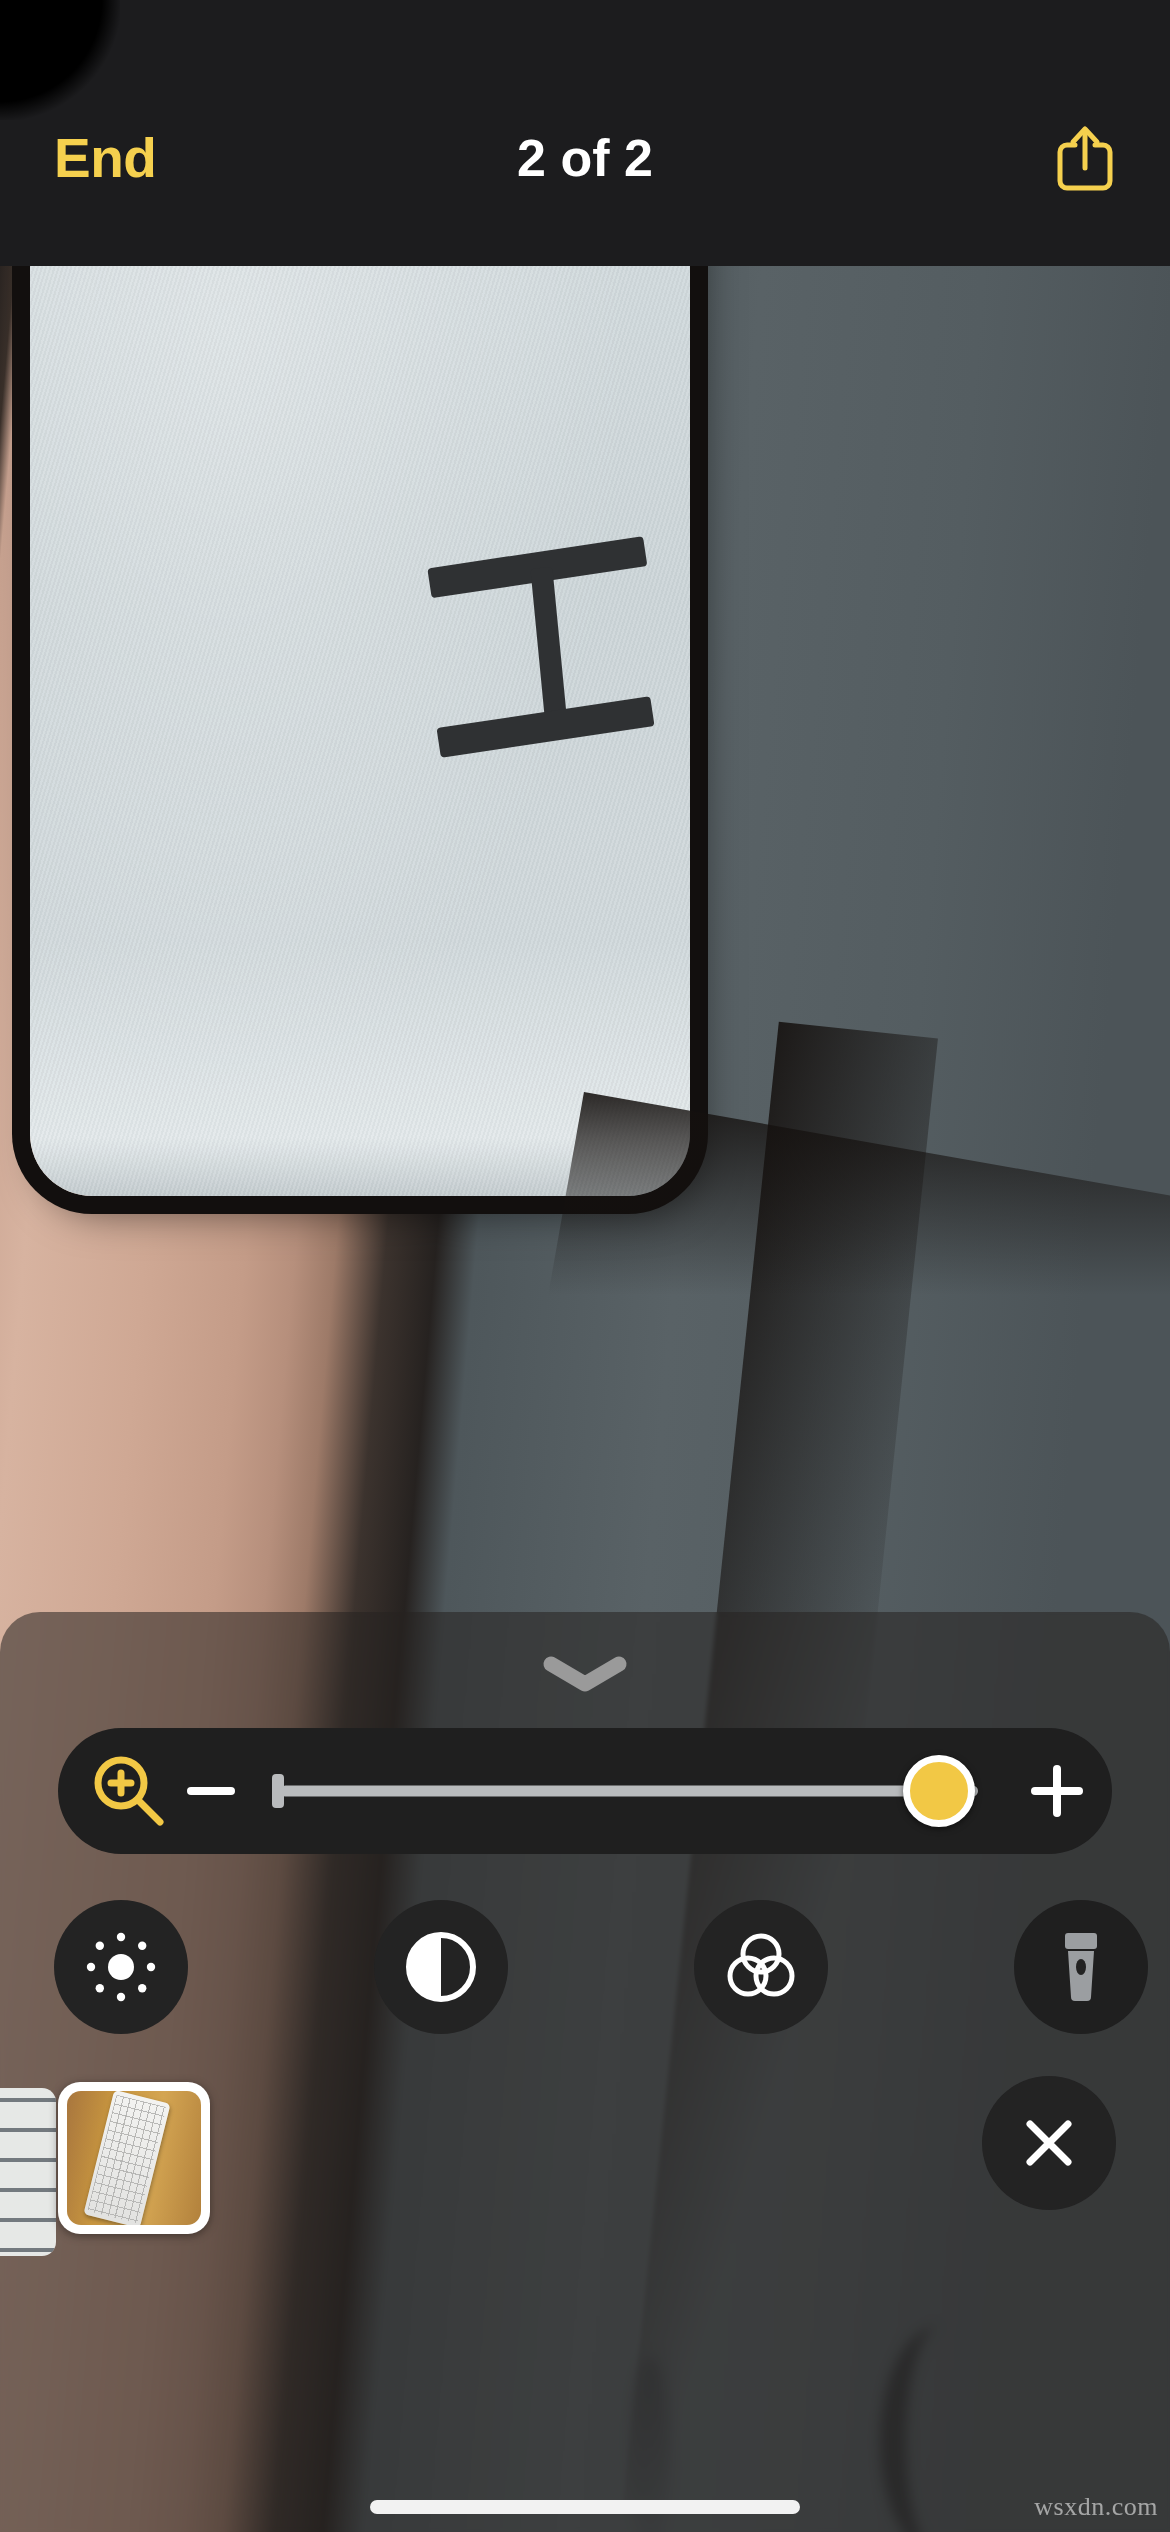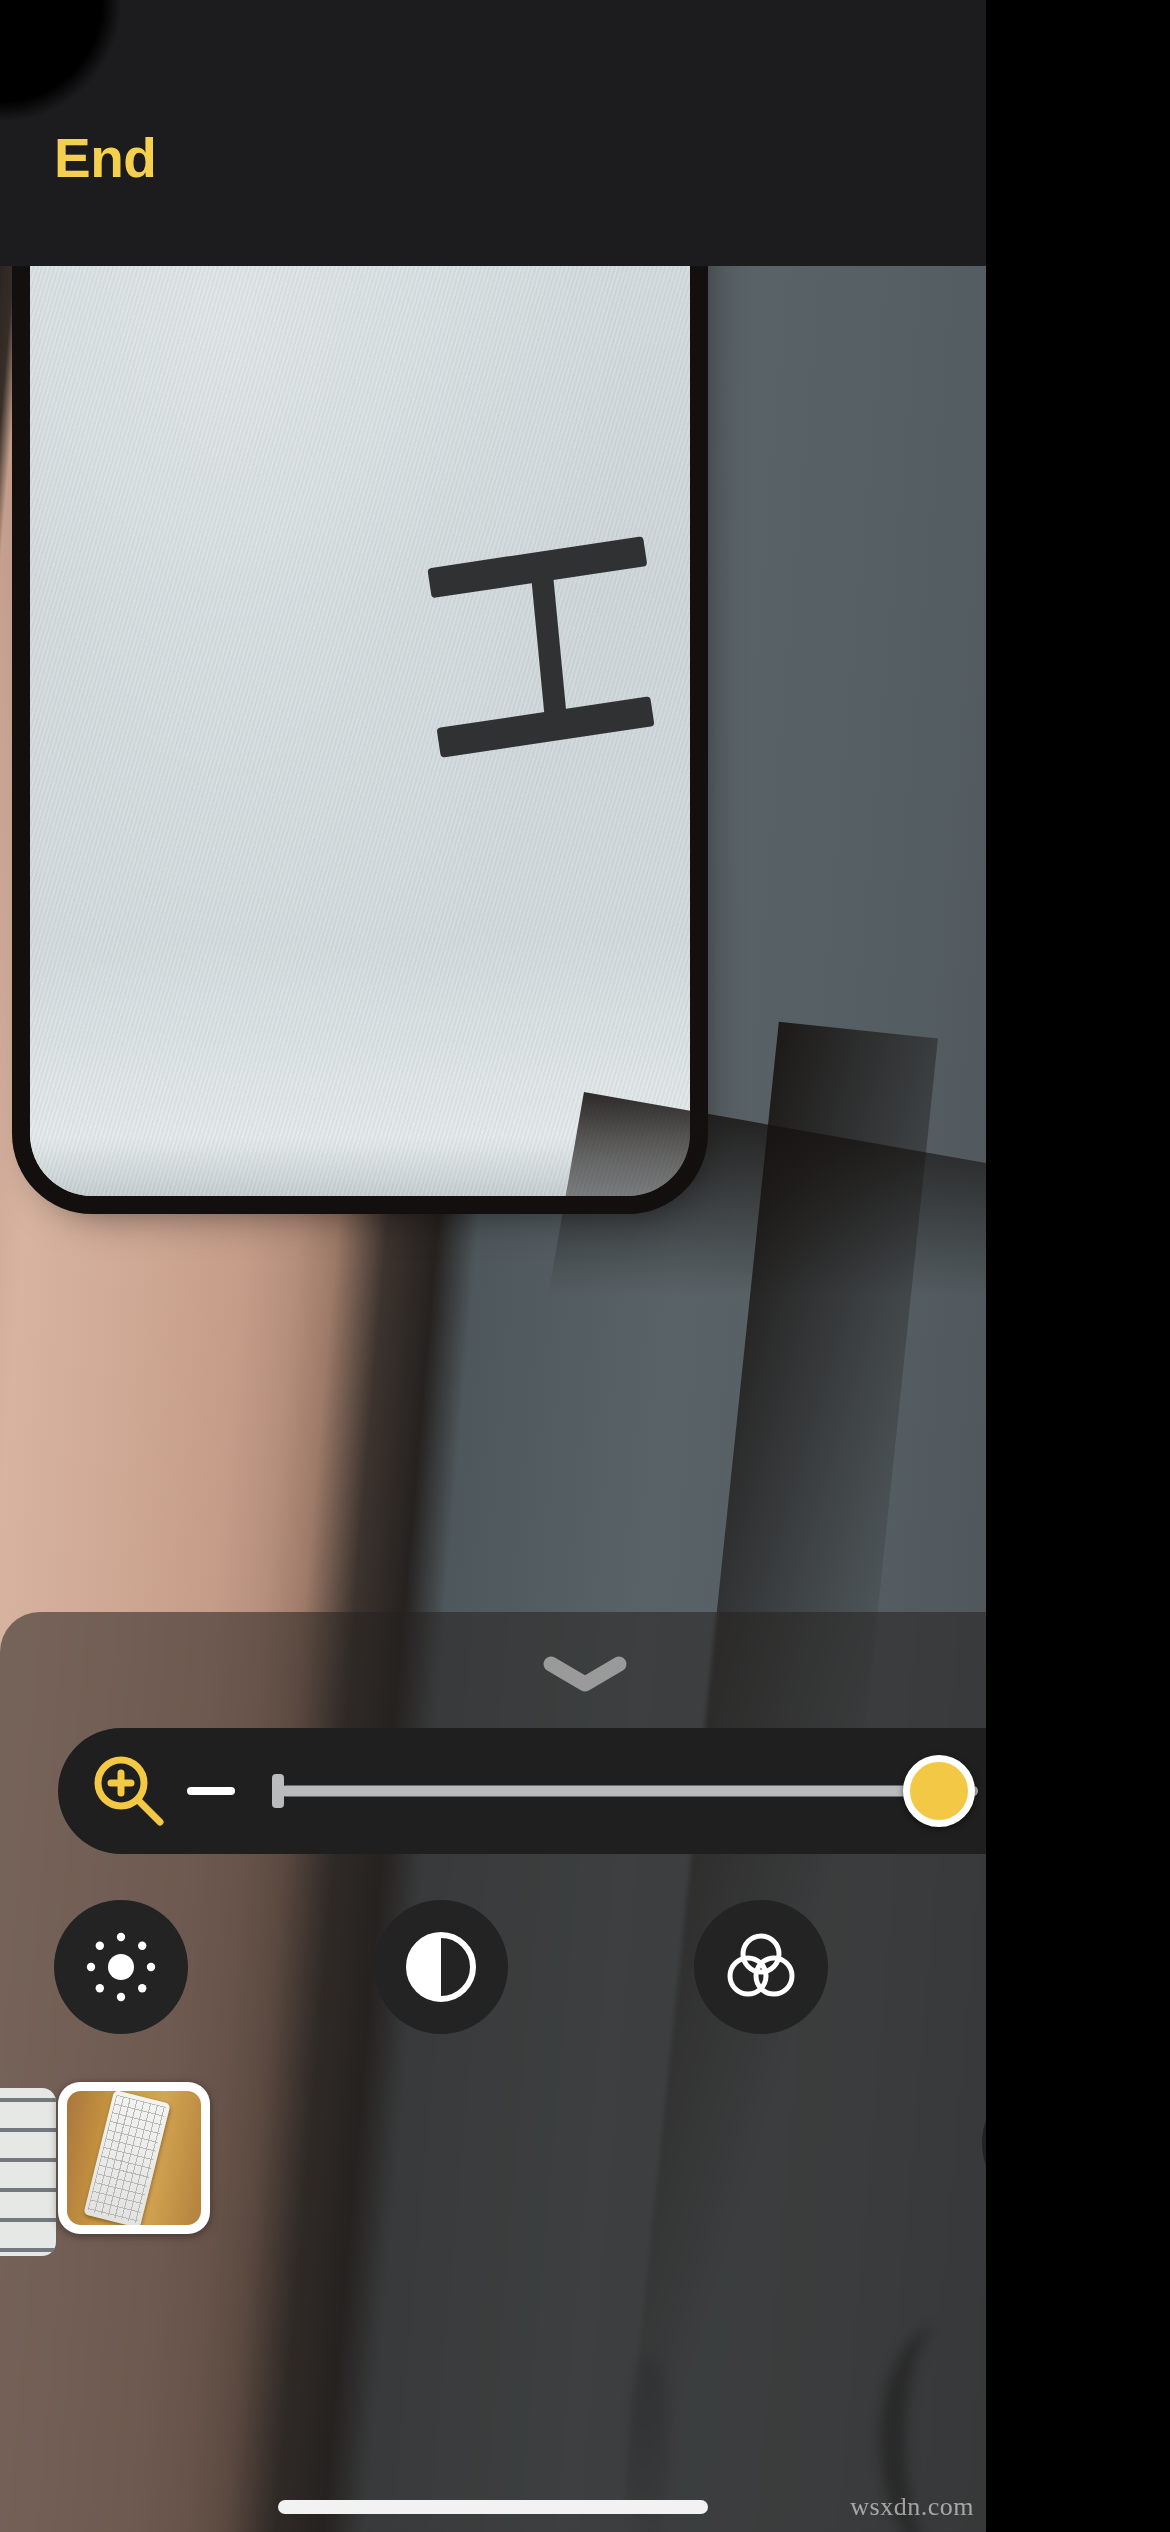--- a/index.html
+++ b/index.html
@@ -7,21 +7,21 @@
   html, body {
     width: 1170px;
     height: 2532px;
     background: #000;
     font-family: "Liberation Sans", sans-serif;
     overflow: hidden;
   }
 
   #screen {
     position: relative;
-    width: 986px;
+    width: 1170px;
     height: 2532px;
     background: #6d28d9;
     overflow: hidden;
     padding-left: 36px;
   }
 
   
   .navbar {
     position: absolute;
     left: 0; top: 0;
@@ -441,20 +441,21 @@
         <div class="bar bar-bot"></div>
       </div>
     </div>
     <div class="key-shadow"></div>
     <div class="bottom-shape-2"></div>
     <div class="bottom-shape-1"></div>
   </div>
 
   <div class="navbar">
     <div class="nav-end">End</div>
+    <div class="nav-title">2 of 2</div>
     <div class="nav-share">
       <svg viewBox="0 0 62 70" fill="none" stroke="#f5d04e" stroke-width="5" stroke-linecap="round" stroke-linejoin="round">
         <path d="M21 22 H13 A7 7 0 0 0 6 29 V58 A7 7 0 0 0 13 65 H49 A7 7 0 0 0 56 58 V29 A7 7 0 0 0 49 22 H41"></path>
         <path d="M31 45 V7"></path>
         <path d="M19 19 L31 6 L43 19"></path>
       </svg>
     </div>
   </div>
 
   <div class="panel">

